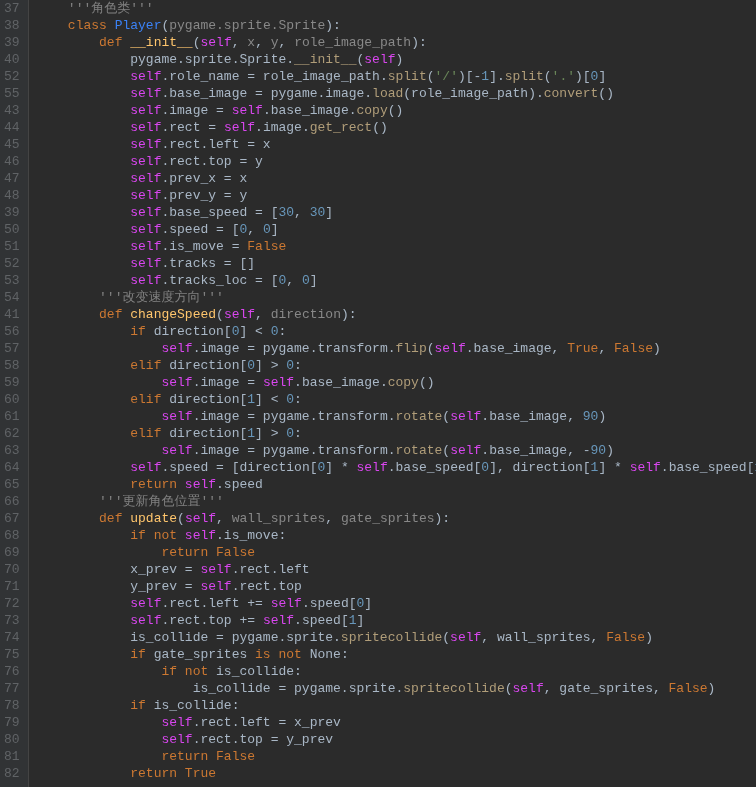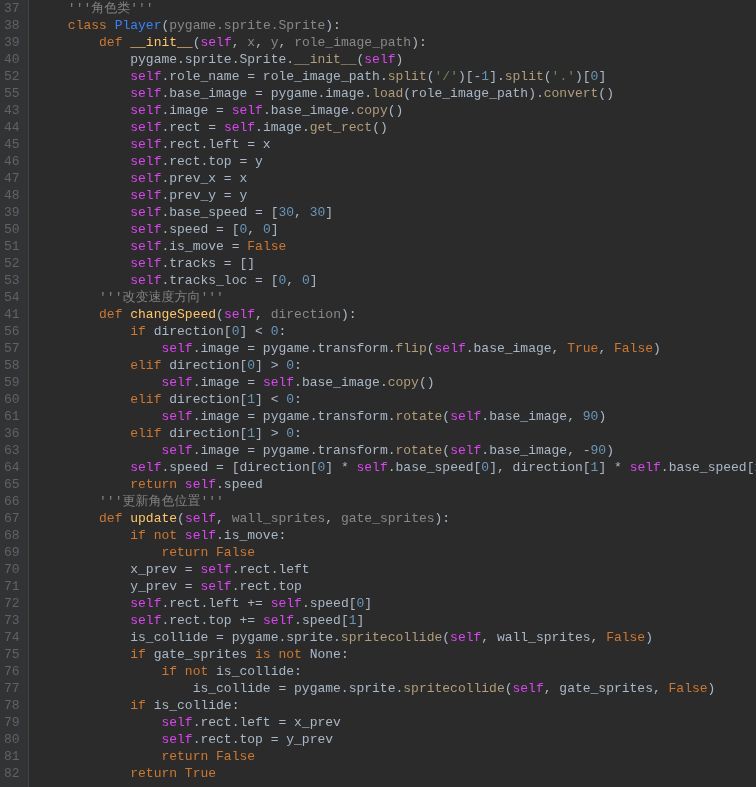--- a/index.html
+++ b/index.html
@@ -72,21 +72,21 @@
       <div class="gutter-line">52</div>
       <div class="gutter-line">53</div>
       <div class="gutter-line">54</div>
       <div class="gutter-line">41</div>
       <div class="gutter-line">56</div>
       <div class="gutter-line">57</div>
       <div class="gutter-line">58</div>
       <div class="gutter-line">59</div>
       <div class="gutter-line">60</div>
       <div class="gutter-line">61</div>
-      <div class="gutter-line">36</div>
+      <div class="gutter-line">62</div>
       <div class="gutter-line">63</div>
       <div class="gutter-line">64</div>
       <div class="gutter-line">65</div>
       <div class="gutter-line">66</div>
       <div class="gutter-line">67</div>
       <div class="gutter-line">68</div>
       <div class="gutter-line">69</div>
       <div class="gutter-line">70</div>
       <div class="gutter-line">71</div>
       <div class="gutter-line">72</div>

